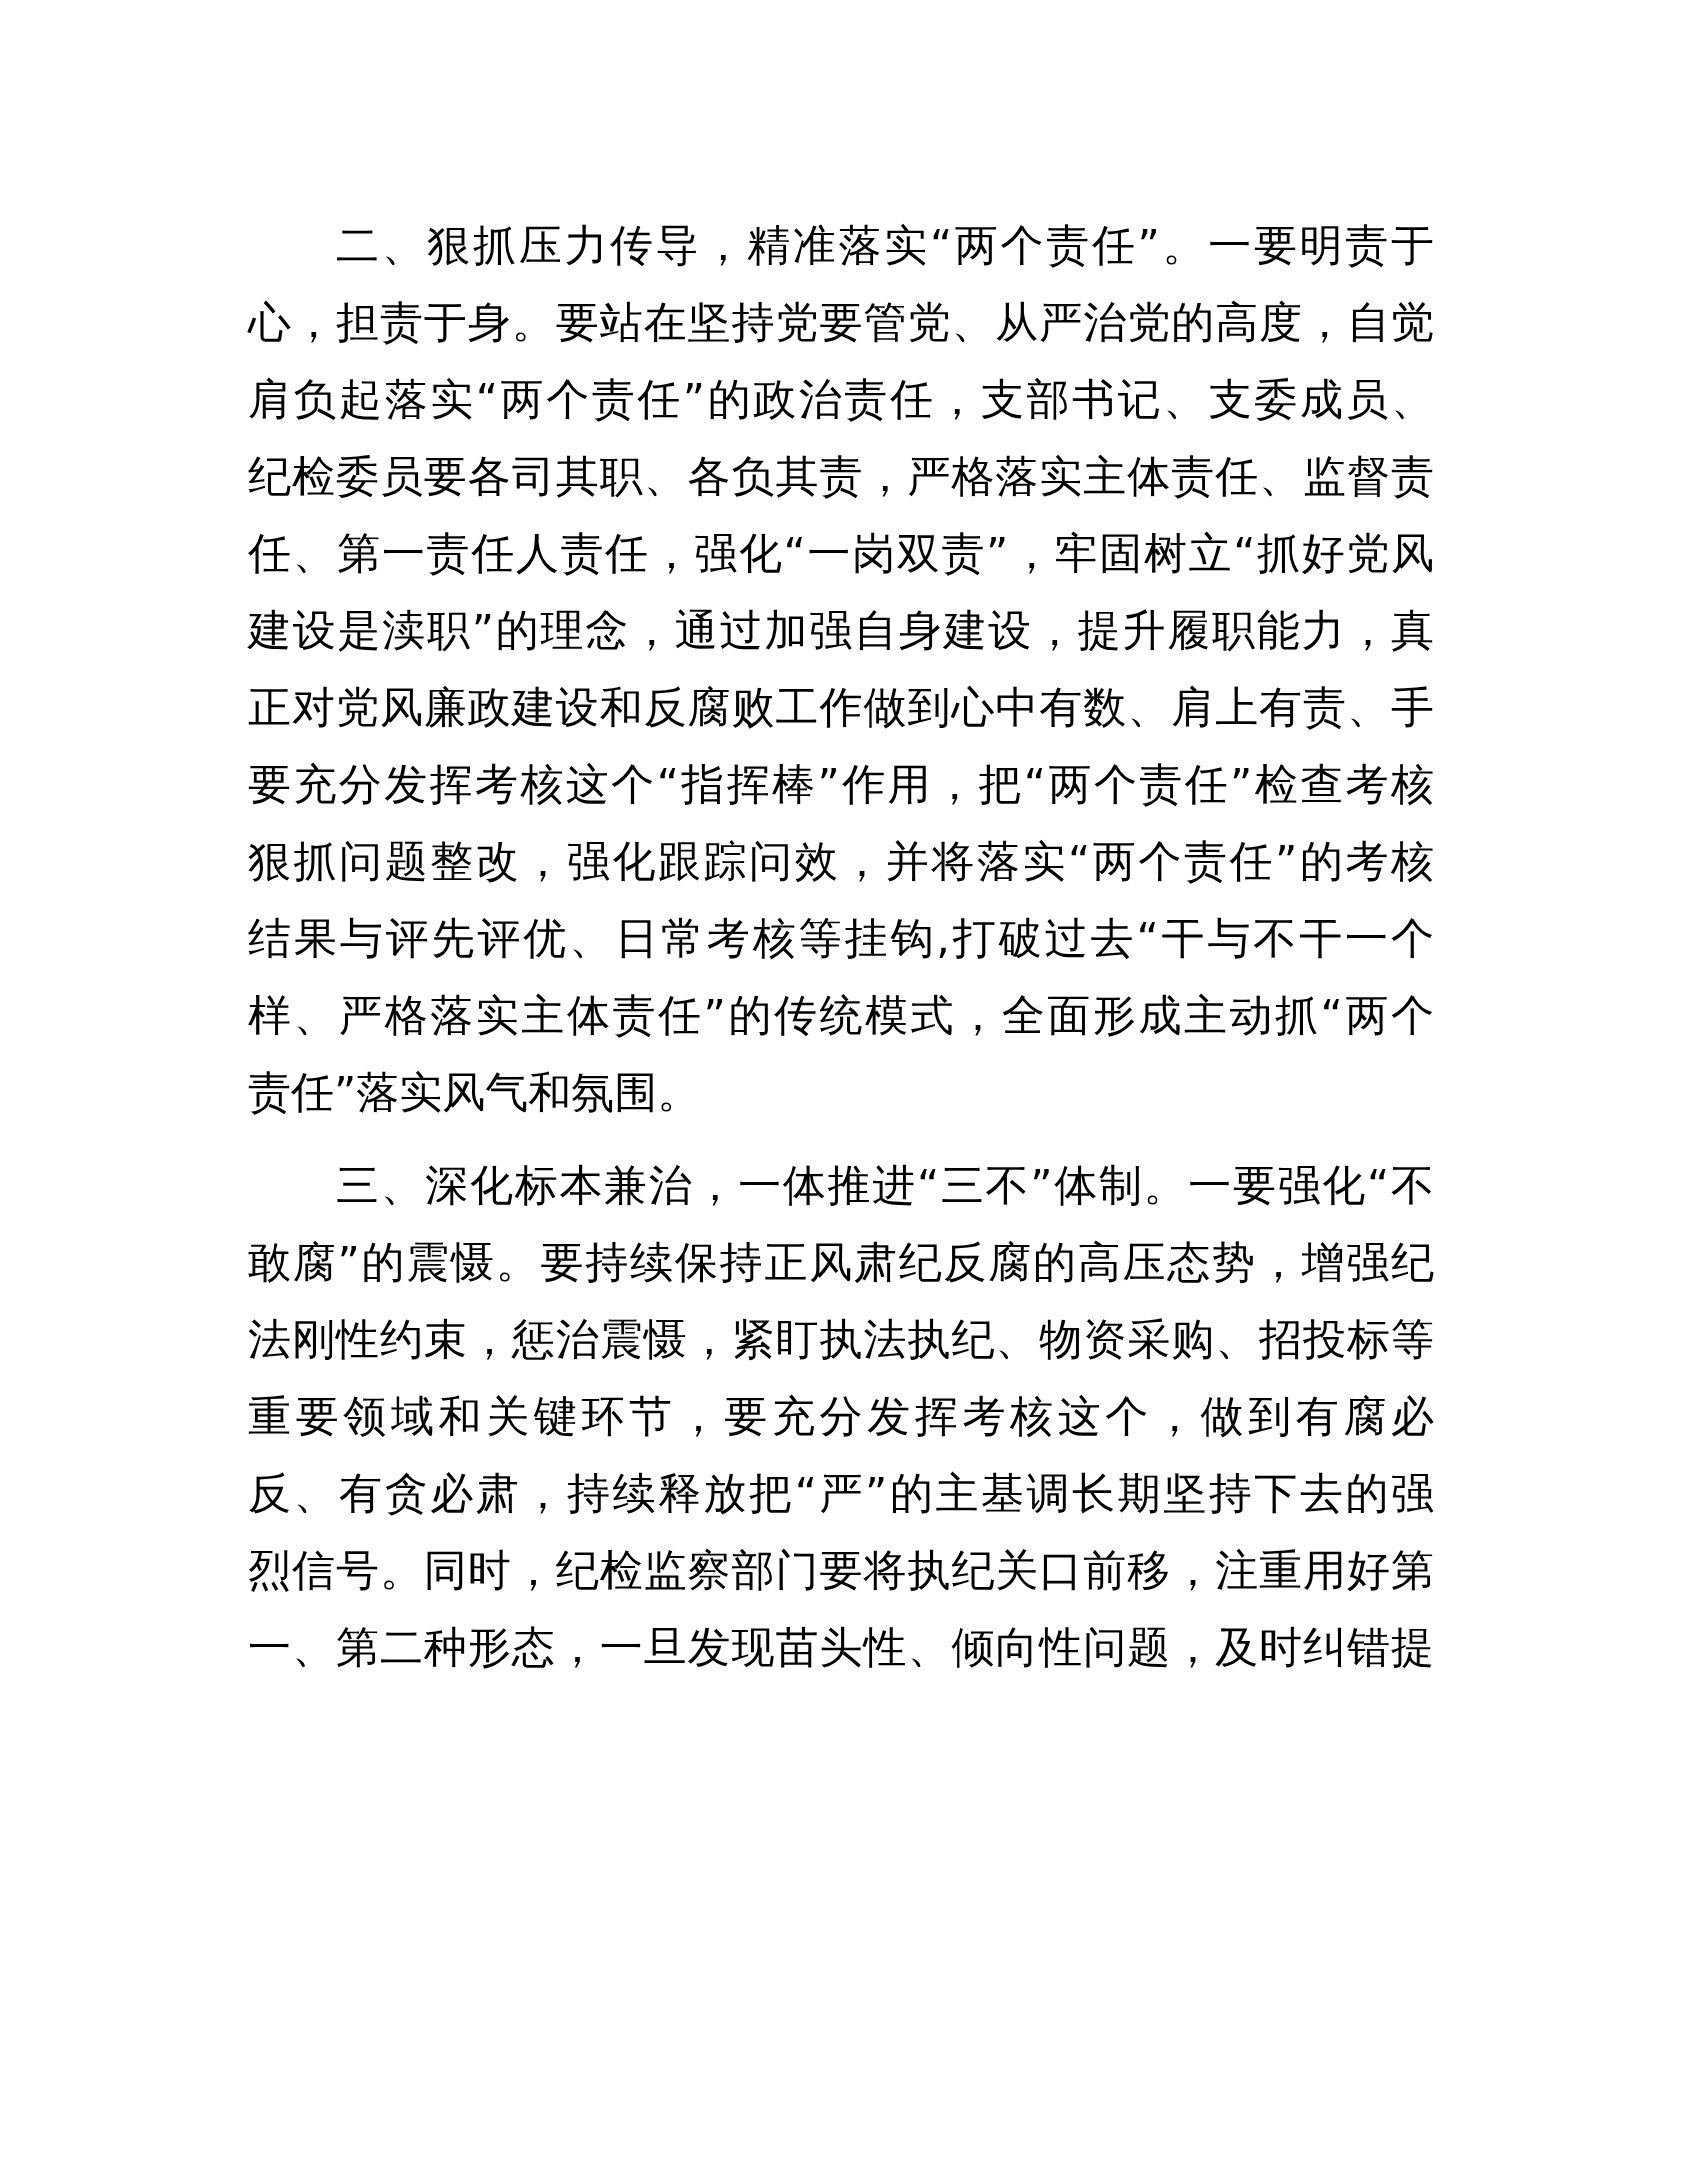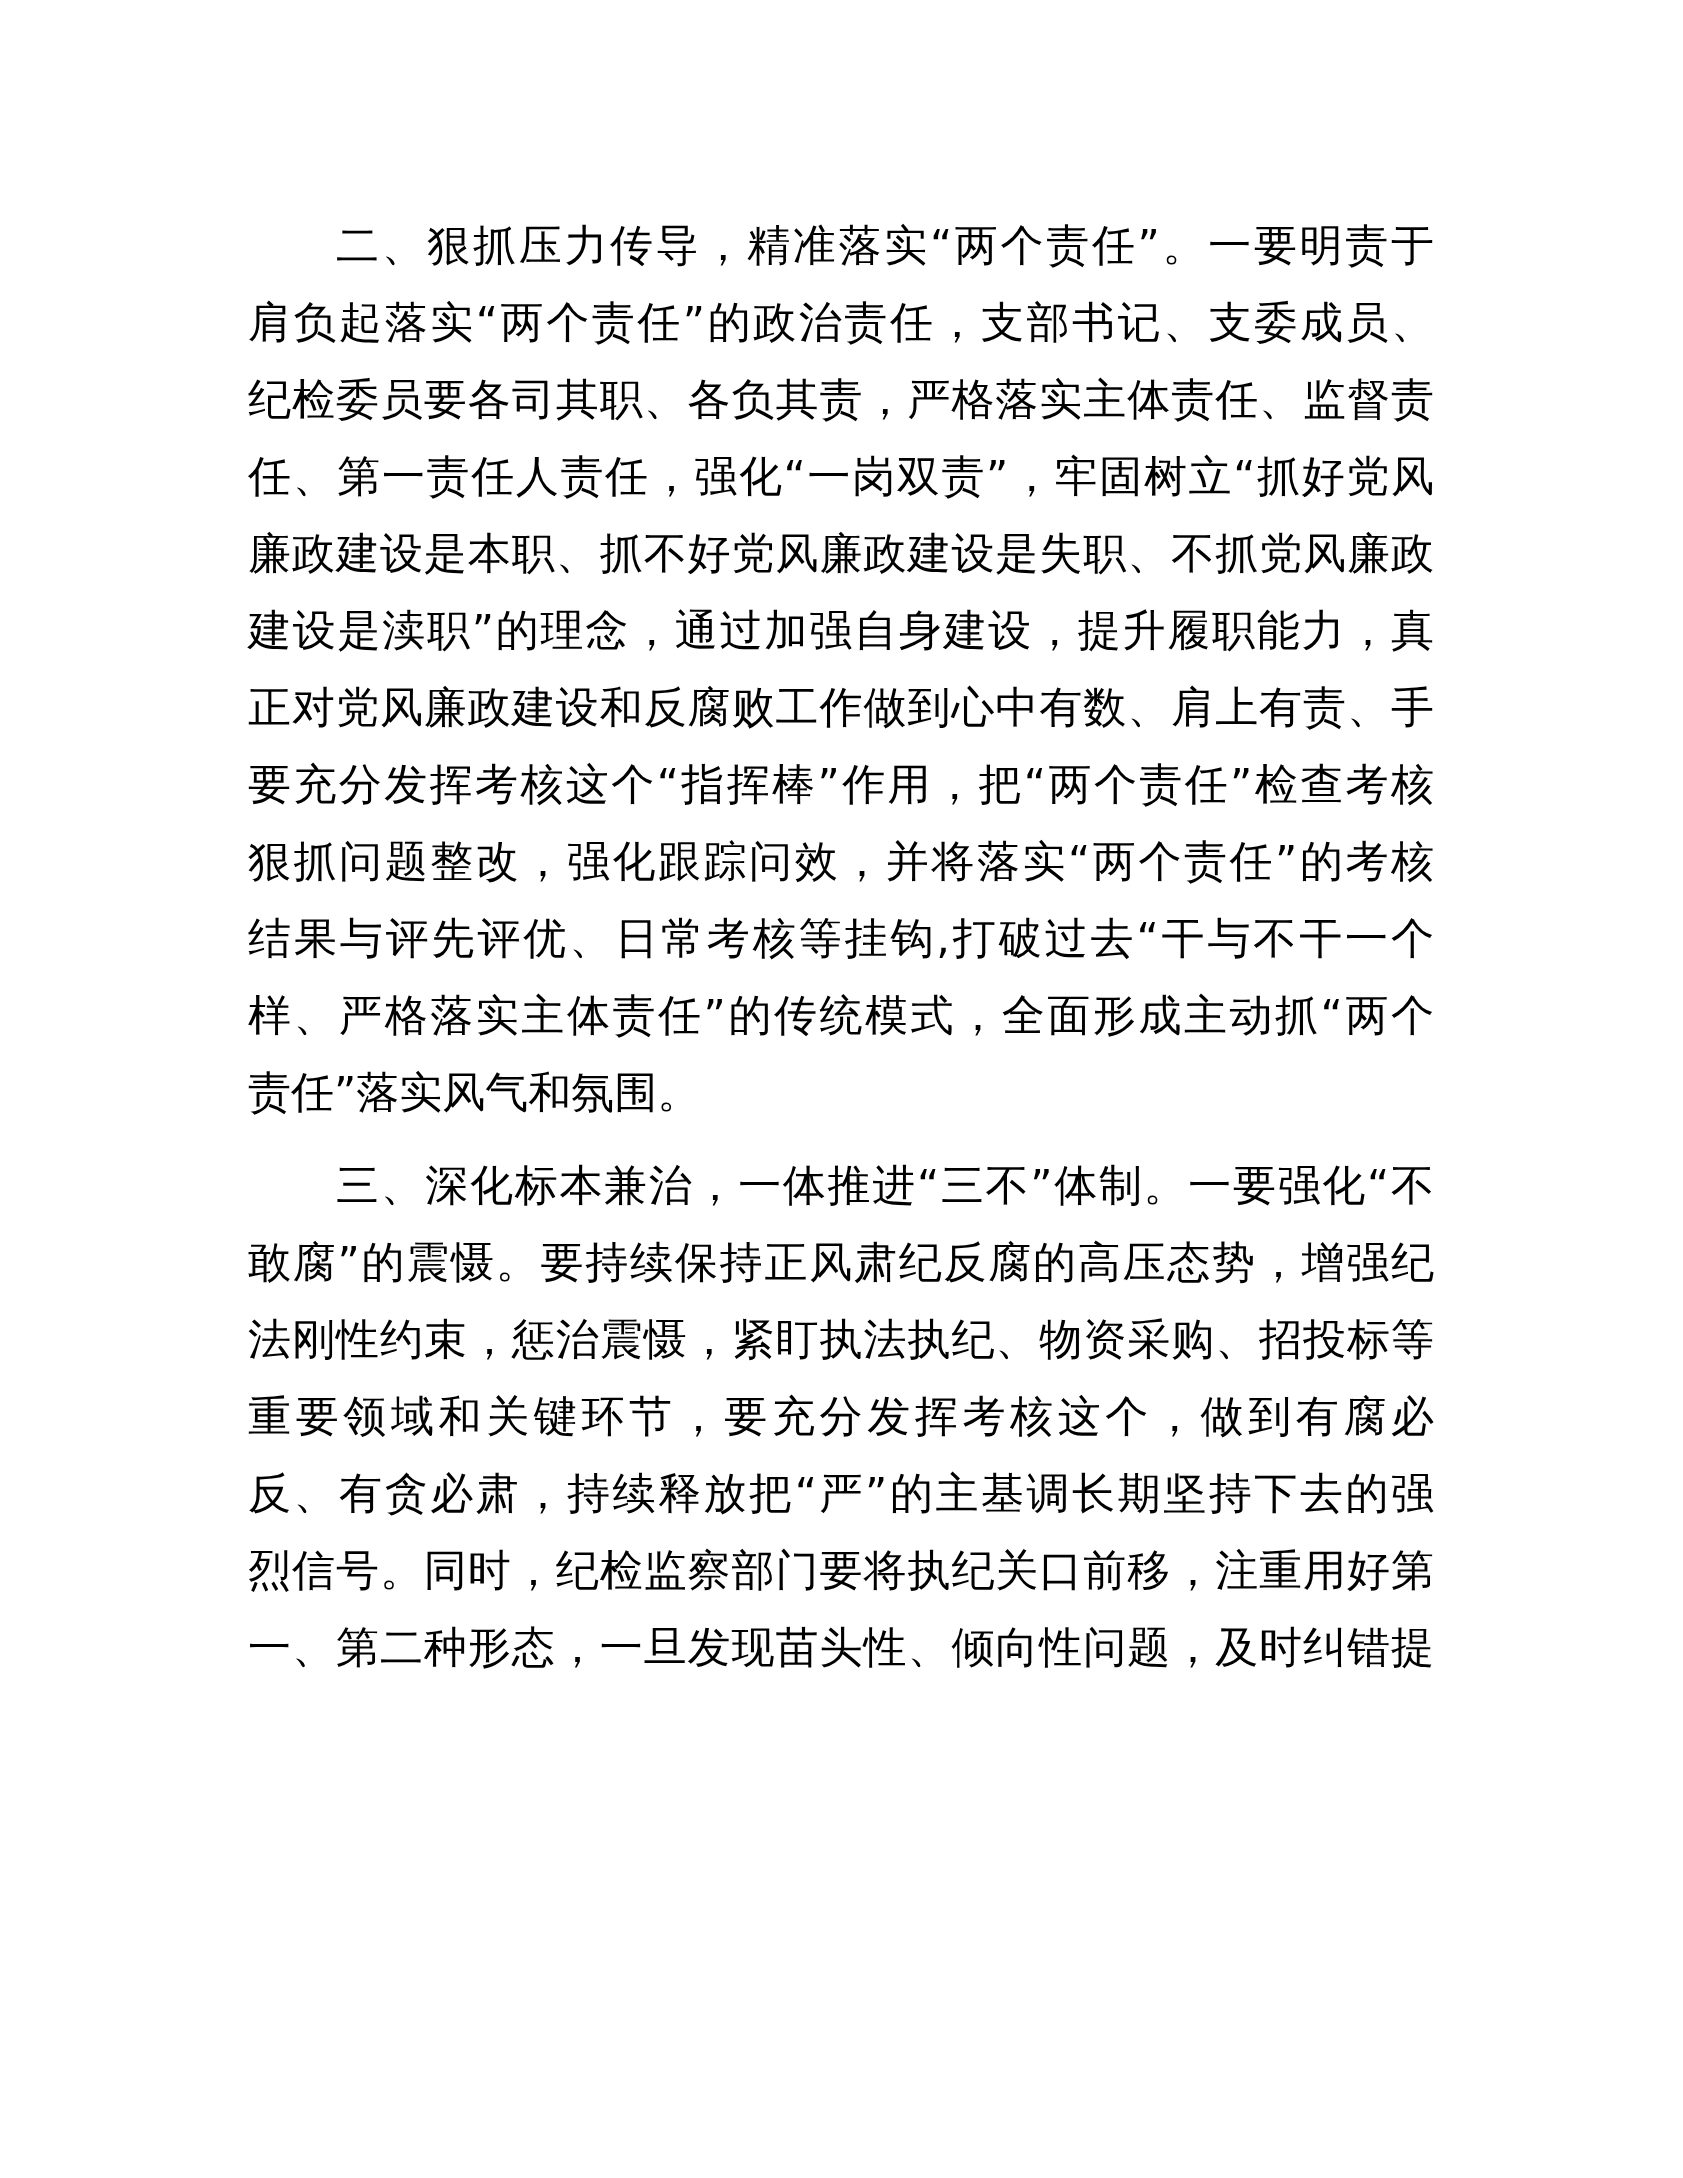--- a/index.html
+++ b/index.html
@@ -55,24 +55,24 @@
     }
   </style>
 </head>
 <body>
 
 <div class="page">
   <div class="body-text">
 
     <div class="paragraph">
       <span class="line first">二、狠抓压力传导，精准落实“两个责任”。一要明责于</span>
+      <span class="line">心，担责于身。要站在坚持党要管党、从严治党的高度，自觉</span>
       <span class="line">肩负起落实“两个责任”的政治责任，支部书记、支委成员、</span>
       <span class="line">纪检委员要各司其职、各负其责，严格落实主体责任、监督责</span>
       <span class="line">任、第一责任人责任，强化“一岗双责”，牢固树立“抓好党风</span>
-      <span class="line">廉政建设是本职、抓不好党风廉政建设是失职、不抓党风廉政</span>
       <span class="line">建设是渎职”的理念，通过加强自身建设，提升履职能力，真</span>
       <span class="line">正对党风廉政建设和反腐败工作做到心中有数、肩上有责、手</span>
       <span class="line">要充分发挥考核这个“指挥棒”作用，把“两个责任”检查考核</span>
       <span class="line">狠抓问题整改，强化跟踪问效，并将落实“两个责任”的考核</span>
       <span class="line">结果与评先评优、日常考核等挂钩,打破过去“干与不干一个</span>
       <span class="line">样、严格落实主体责任”的传统模式，全面形成主动抓“两个</span>
       <span class="line last">责任”落实风气和氛围。</span>
     </div>
 
     <div class="paragraph">

